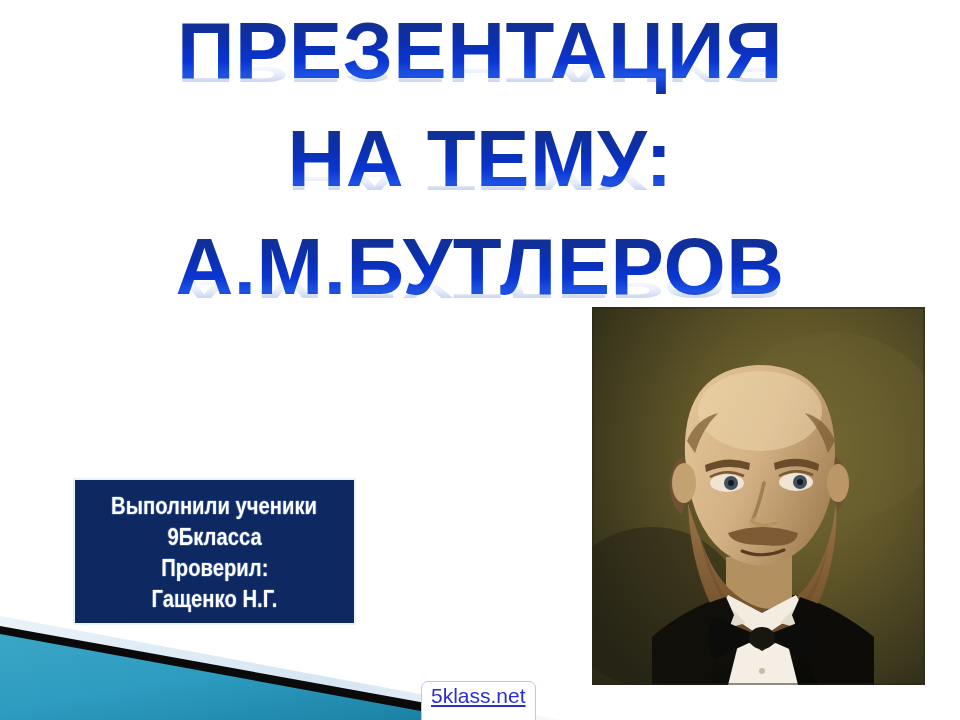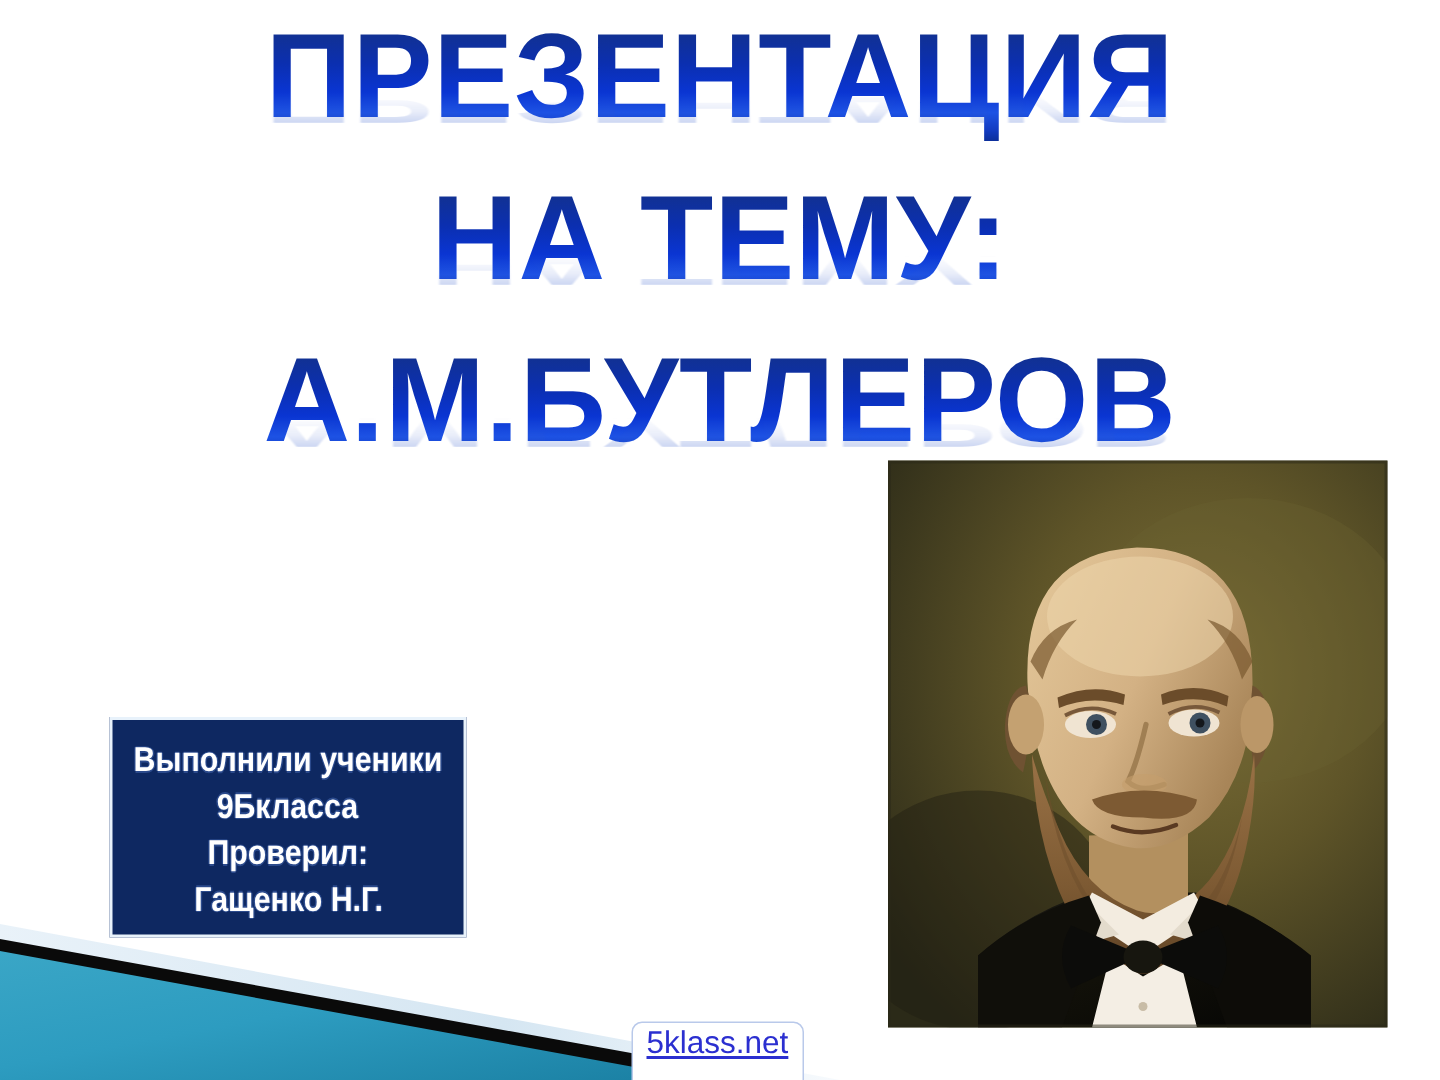--- a/index.html
+++ b/index.html
@@ -86,21 +86,21 @@
     overflow: hidden;
     background: #3d3a23;
   }
   #portrait svg { display: block; width: 100%; height: 100%; }
 
   
   #info-box {
     position: absolute;
     left: 73px;
     top: 478px;
-    width: 238px;
+    width: 283px;
     height: 147px;
     background: #0e2861;
     border: 2px solid #e8f2fb;
     box-sizing: border-box;
     z-index: 8;
     display: flex;
     flex-direction: column;
     align-items: center;
     justify-content: center;
     padding-top: 2px;

